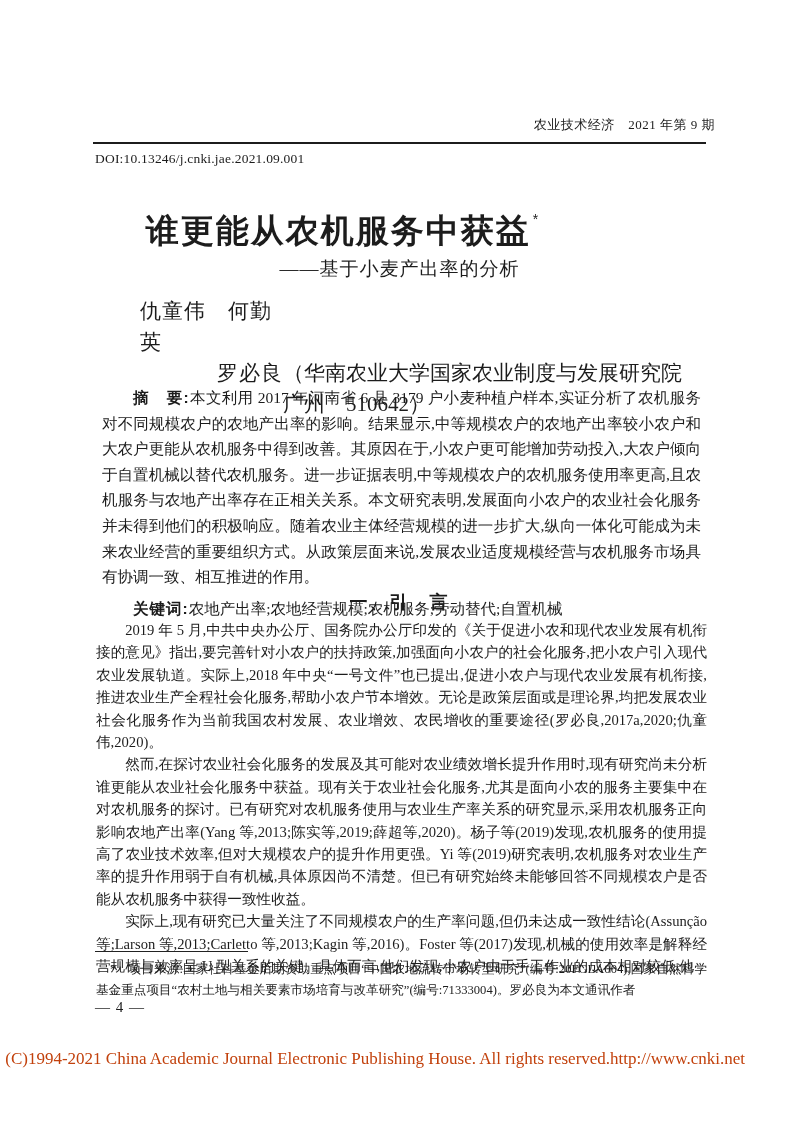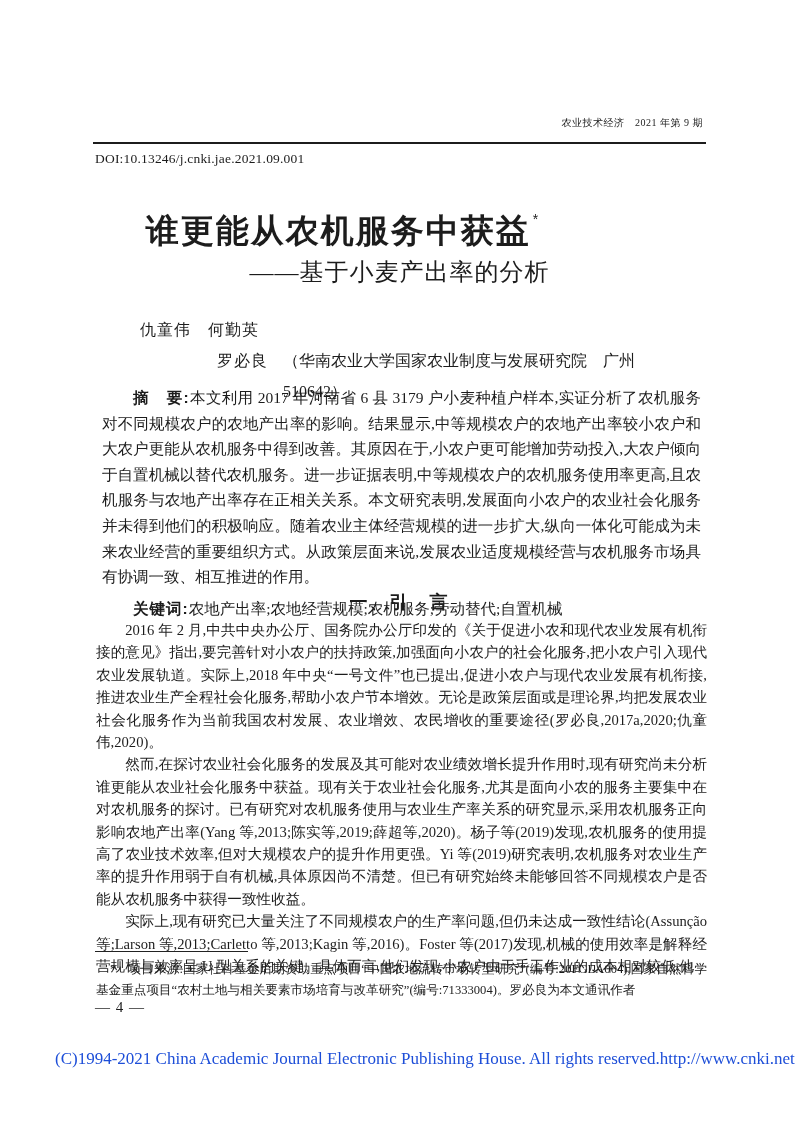--- a/index.html
+++ b/index.html
@@ -5,46 +5,46 @@
   html,body{margin:0;padding:0;background:#ffffff;}
   .page{
     position:relative;
     width:799px;height:1131px;
     background:#ffffff;
     color:#1c1c1c;
     font-family:"Liberation Serif", serif;
     overflow:hidden;
   }
   .journal-header{
-    position:absolute;top:116px;right:96px;
-    font-size:10px;letter-spacing:.5px;white-space:nowrap;
+    position:absolute;top:116px;right:84px;
+    font-size:13px;letter-spacing:.5px;white-space:nowrap;
   }
   .header-rule{
     position:absolute;top:142px;left:93px;width:613px;height:2px;
     background:#1c1c1c;
   }
   .doi-line{
     position:absolute;top:151px;left:95px;
     font-size:13.5px;letter-spacing:.2px;
   }
   .article-title{
     position:absolute;top:200px;left:0;width:686px;
     text-align:center;
     font-family:"Liberation Sans", sans-serif;
     font-weight:700;font-size:33px;letter-spacing:2px;
     line-height:38px;
   }
   .title-marker{font-size:14px;vertical-align:18px;font-weight:400;margin-left:2px;}
   .article-subtitle{
     position:absolute;top:256px;left:0;width:799px;
-    text-align:center;font-size:24px;letter-spacing:1px;
+    text-align:center;font-size:19px;letter-spacing:1px;
   }
   .byline{
-    position:absolute;top:314px;left:140px;width:570px;
-    font-size:16px;line-height:31px;
+    position:absolute;top:296px;left:140px;width:570px;
+    font-size:21px;line-height:31px;
   }
   .byline-row{display:flex;}
   .byline-names{width:143px;flex:0 0 143px;letter-spacing:1px;}
   .byline-names.second{padding-left:77px;box-sizing:border-box;}
   .byline-affil{flex:1;}
   .abstract-block{
     position:absolute;top:379px;left:96px;width:611px;
     font-size:15.5px;line-height:25.6px;text-align:justify;
   }
   .abstract-block p{margin:6px;text-indent:2em;}
@@ -72,22 +72,22 @@
     font-size:12.6px;line-height:20.5px;text-align:justify;
     text-indent:14px;
   }
   .fn-marker{margin-right:12px;}
   .page-number{
     position:absolute;top:999px;left:95px;
     font-size:15px;letter-spacing:1px;
   }
   .watermark{
     position:absolute;top:1049px;left:55px;right:54px;
-    display:flex;justify-content:flex-start;
-    color:#1d4ed8;font-size:17px;white-space:nowrap;
+    display:flex;justify-content:flex-end;
+    color:#c2410c;font-size:17px;white-space:nowrap;
   }
 </style>
 </head>
 <body>
 
 <div class="page">
 
   <div class="journal-header">农业技术经济　2021 年第 9 期</div>
 
   <div class="header-rule"></div>
@@ -109,21 +109,21 @@
   </div>
 
   <div class="abstract-block">
     <p><span class="bold-label">摘　要:</span><span>本文利用 2017 年河南省 6 县 3179 户小麦种植户样本,实证分析了农机服务对不同规模农户的农地产出率的影响。结果显示,中等规模农户的农地产出率较小农户和大农户更能从农机服务中得到改善。其原因在于,小农户更可能增加劳动投入,大农户倾向于自置机械以替代农机服务。进一步证据表明,中等规模农户的农机服务使用率更高,且农机服务与农地产出率存在正相关关系。本文研究表明,发展面向小农户的农业社会化服务并未得到他们的积极响应。随着农业主体经营规模的进一步扩大,纵向一体化可能成为未来农业经营的重要组织方式。从政策层面来说,发展农业适度规模经营与农机服务市场具有协调一致、相互推进的作用。</span></p>
     <p><span class="bold-label">关键词:</span><span>农地产出率;农地经营规模;农机服务;劳动替代;自置机械</span></p>
   </div>
 
   <div class="section-heading">一、引　言</div>
 
   <div class="body-text">
-    <p>2016 年 2 月,中共中央办公厅、国务院办公厅印发的《关于促进小农和现代农业发展有机衔接的意见》指出,要完善针对小农户的扶持政策,加强面向小农户的社会化服务,把小农户引入现代农业发展轨道。实际上,2018 年中央“一号文件”也已提出,促进小农户与现代农业发展有机衔接,推进农业生产全程社会化服务,帮助小农户节本增效。无论是政策层面或是理论界,均把发展农业社会化服务作为当前我国农村发展、农业增效、农民增收的重要途径(罗必良,2017a,2020;仇童伟,2020)。</p>
+    <p>2019 年 5 月,中共中央办公厅、国务院办公厅印发的《关于促进小农和现代农业发展有机衔接的意见》指出,要完善针对小农户的扶持政策,加强面向小农户的社会化服务,把小农户引入现代农业发展轨道。实际上,2018 年中央“一号文件”也已提出,促进小农户与现代农业发展有机衔接,推进农业生产全程社会化服务,帮助小农户节本增效。无论是政策层面或是理论界,均把发展农业社会化服务作为当前我国农村发展、农业增效、农民增收的重要途径(罗必良,2017a,2020;仇童伟,2020)。</p>
     <p>然而,在探讨农业社会化服务的发展及其可能对农业绩效增长提升作用时,现有研究尚未分析谁更能从农业社会化服务中获益。现有关于农业社会化服务,尤其是面向小农的服务主要集中在对农机服务的探讨。已有研究对农机服务使用与农业生产率关系的研究显示,采用农机服务正向影响农地产出率(Yang 等,2013;陈实等,2019;薛超等,2020)。杨子等(2019)发现,农机服务的使用提高了农业技术效率,但对大规模农户的提升作用更强。Yi 等(2019)研究表明,农机服务对农业生产率的提升作用弱于自有机械,具体原因尚不清楚。但已有研究始终未能够回答不同规模农户是否能从农机服务中获得一致性收益。</p>
     <p>实际上,现有研究已大量关注了不同规模农户的生产率问题,但仍未达成一致性结论(Assunção 等;Larson 等,2013;Carletto 等,2013;Kagin 等,2016)。Foster 等(2017)发现,机械的使用效率是解释经营规模与效率呈 U 型关系的关键。具体而言,他们发现,小农户由于手工作业的成本相对较低,他</p>
   </div>
 
   <div class="footnote-rule"></div>
 
   <div class="footnote"><span class="fn-marker">*</span><span>项目来源:国家社科基金后期资助重点项目“中国农地流转市场转型研究”(编号:20FGLA004),国家自然科学基金重点项目“农村土地与相关要素市场培育与改革研究”(编号:71333004)。罗必良为本文通讯作者</span></div>
 
   <div class="page-number">— 4 —</div>
 

